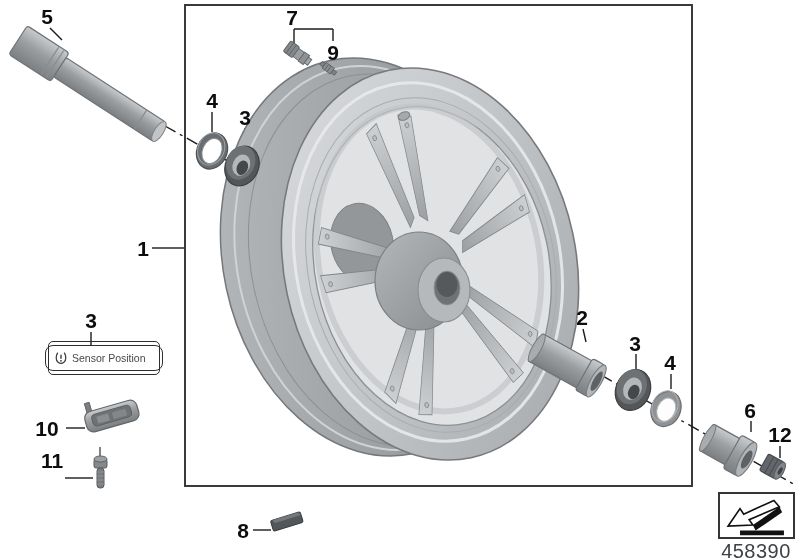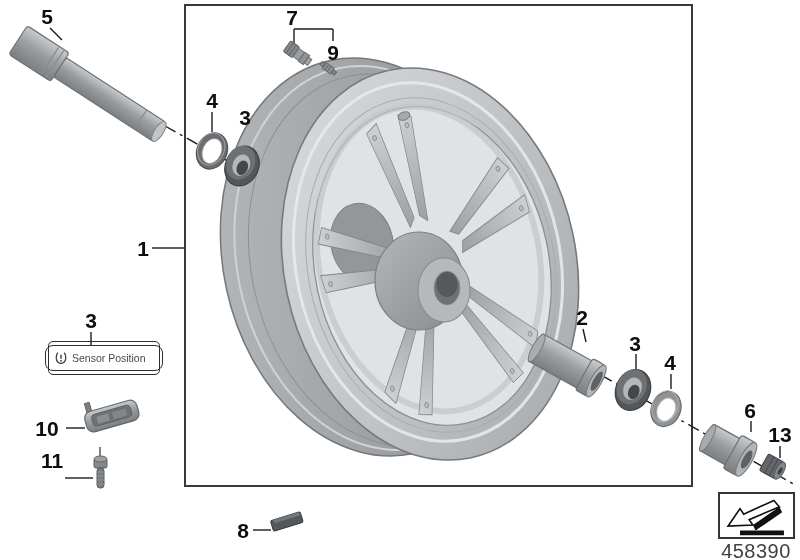--- a/index.html
+++ b/index.html
@@ -265,21 +265,21 @@
   <div class="callout" style="left:245px;top:117px">3</div>
   <div class="callout" style="left:143px;top:248px">1</div>
   <div class="callout" style="left:91px;top:320px">3</div>
   <div class="callout" style="left:47px;top:428px">10</div>
   <div class="callout" style="left:52px;top:460px">11</div>
   <div class="callout" style="left:243px;top:530px">8</div>
   <div class="callout" style="left:582px;top:317px">2</div>
   <div class="callout" style="left:635px;top:343px">3</div>
   <div class="callout" style="left:670px;top:362px">4</div>
   <div class="callout" style="left:750px;top:410px">6</div>
-  <div class="callout" style="left:780px;top:434px">13</div>
+  <div class="callout" style="left:780px;top:434px">12</div>
 
   <div class="sensor-label">
     <div class="sensor-label-inner">
       <svg width="14" height="14" viewBox="0 0 20 20">
         <path d="M5,3 C2.5,7 2.5,13 5.5,15.8 C8.2,18.2 11.8,18.2 14.5,15.8 C17.5,13 17.5,7 15,3" fill="none" stroke="#3a3d40" stroke-width="1.8" stroke-linecap="round"></path>
         <line x1="10" y1="5.5" x2="10" y2="11" stroke="#3a3d40" stroke-width="2"></line>
         <circle cx="10" cy="14" r="1.3" fill="#3a3d40"></circle>
       </svg>
       <span class="sensor-label-text">Sensor Position</span>
     </div>

